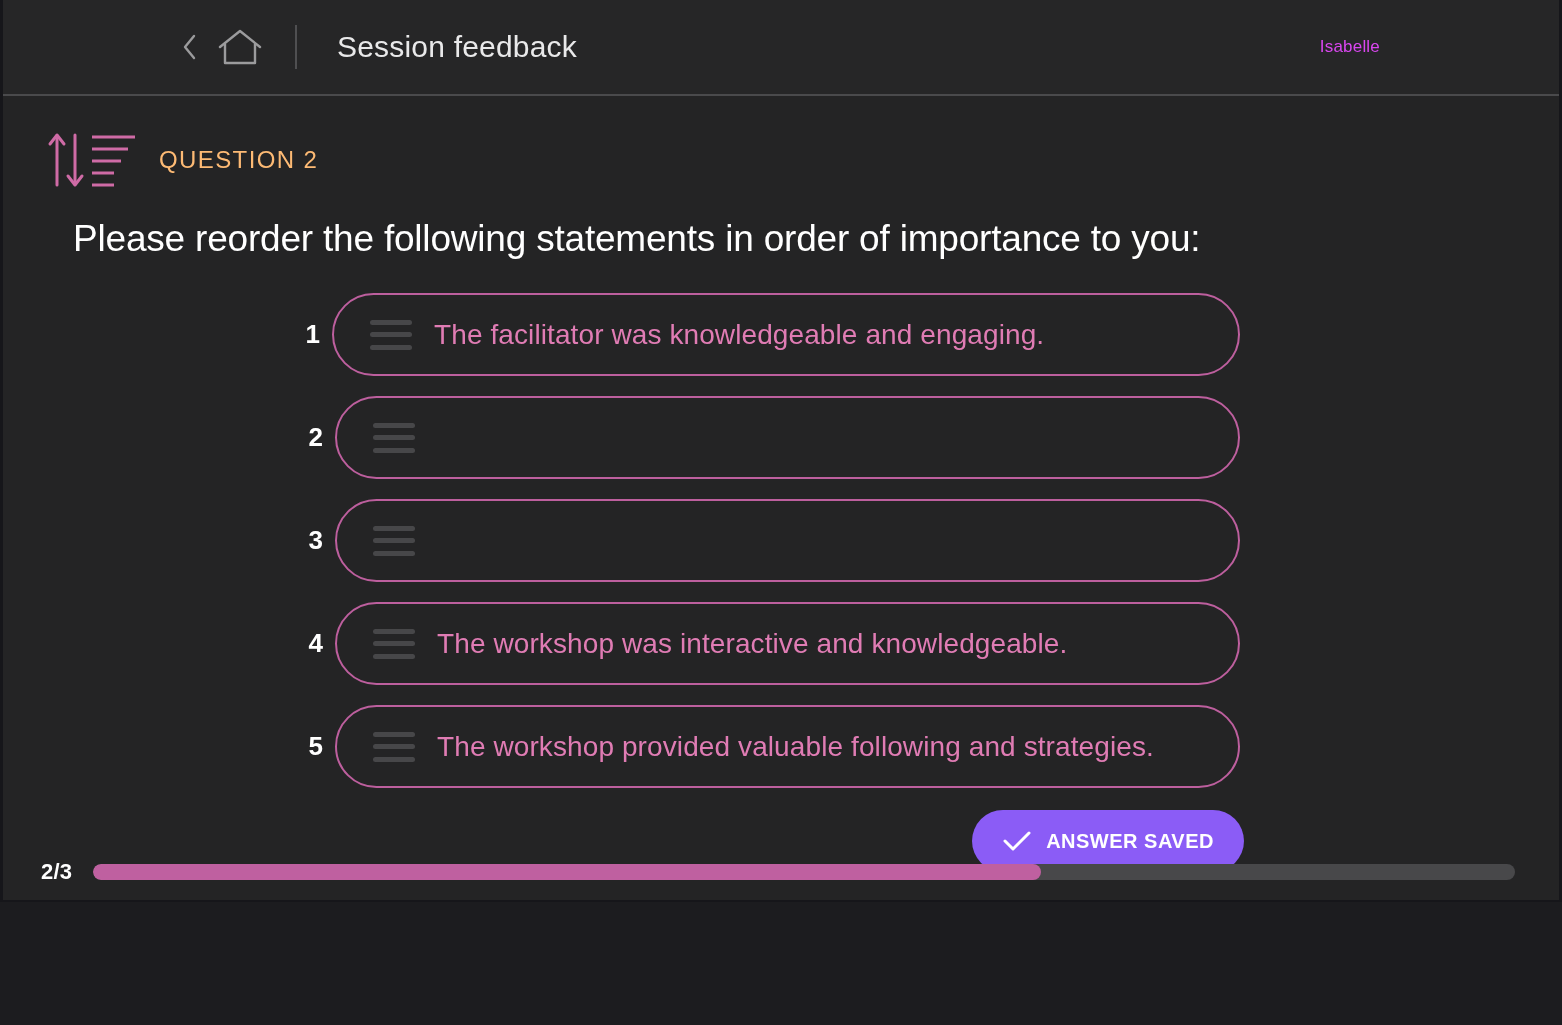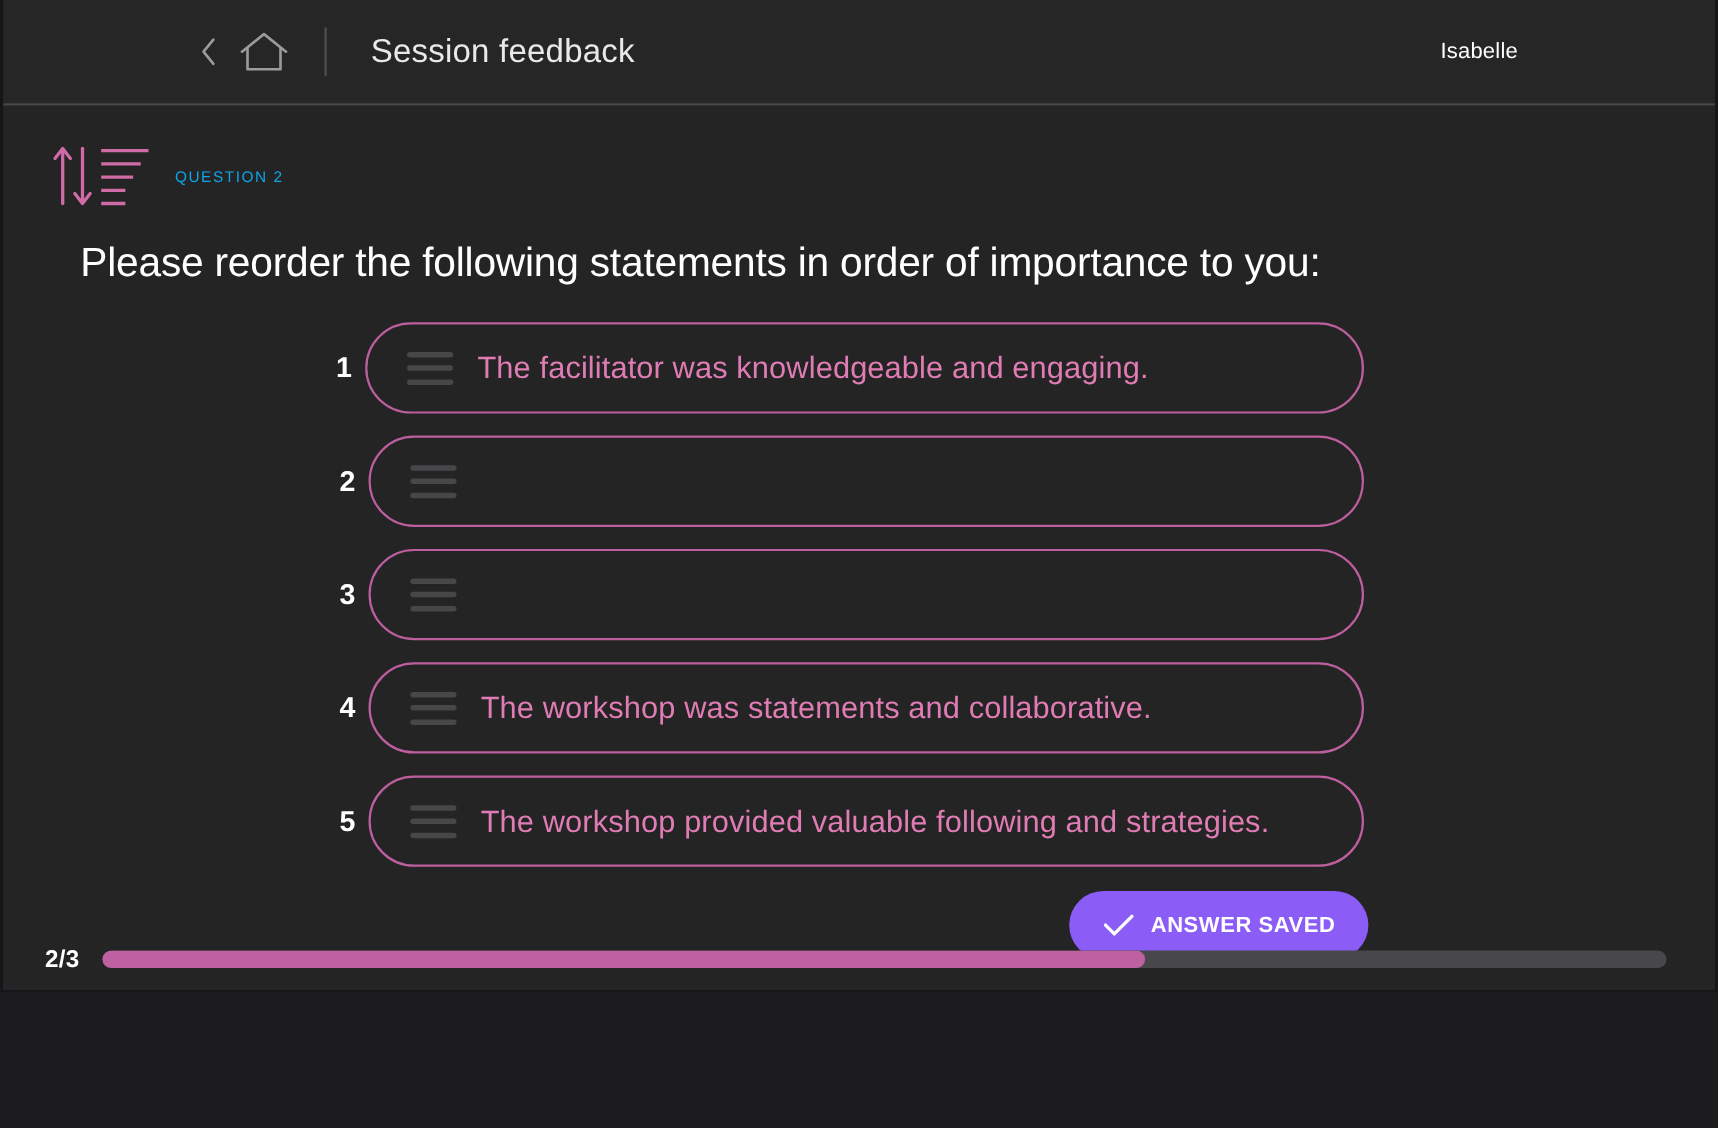--- a/index.html
+++ b/index.html
@@ -73,22 +73,22 @@
     font-size: 30px;
     color: #e9e9ea;
     font-weight: 400;
     letter-spacing: 0.2px;
     white-space: nowrap;
   }
 
   .user-name {
     margin-left: auto;
     margin-right: 179px;
-    font-size: 20px;
-    color: #ffffff;
+    font-size: 17px;
+    color: #d946ef;
     letter-spacing: 0.2px;
   }
 
   
   .body {
     flex: 1 1 auto;
     position: relative;
     padding: 0;
     background: #242425;
   }
@@ -101,23 +101,23 @@
     margin-left: 42px;
   }
 
   .sort-icon {
     width: 92px;
     height: 62px;
     flex: 0 0 92px;
   }
 
   .q-label {
-    font-size: 14px;
+    font-size: 24px;
     letter-spacing: 1.4px;
-    color: #0ea5e9;
+    color: #fdba74;
     white-space: nowrap;
   }
 
   .q-title {
     margin-top: 27px;
     margin-left: 70px;
     font-size: 37px;
     font-weight: 400;
     color: #ffffff;
     letter-spacing: -0.2px;
@@ -364,21 +364,21 @@
       </div>
 
       <div class="row row-4">
         <div class="row-index">4</div>
         <div class="pill">
           <div class="grip">
             <span></span>
               <span></span>
               <span></span>
           </div>
-          <div class="pill-text">The workshop was statements and collaborative.</div>
+          <div class="pill-text">The workshop was interactive and knowledgeable.</div>
         </div>
       </div>
 
       <div class="row row-5">
         <div class="row-index">5</div>
         <div class="pill">
           <div class="grip">
             <span></span>
               <span></span>
               <span></span>

